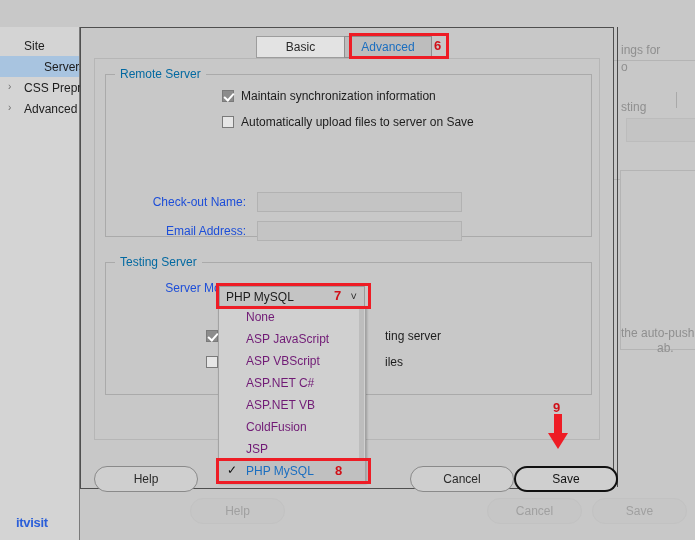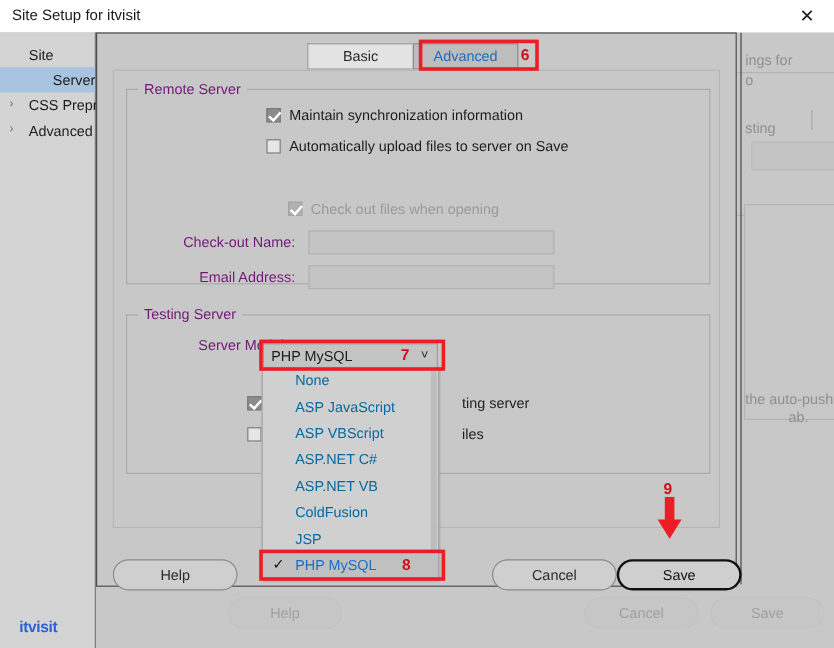--- a/index.html
+++ b/index.html
@@ -120,21 +120,21 @@
     position: absolute;
     border: 1px solid #aaaaaa;
     background: transparent;
   }
   .group > .legend {
     position: absolute;
     top: -8px; left: 9px;
     padding: 0 5px;
     background: #c8c8c8;
     font-size: 12px;
-    color: #701a75;
+    color: #0369a1;
     white-space: nowrap;
   }
 
   .chk-row {
     position: absolute;
     display: flex; align-items: center;
     font-size: 12px; color: #1d1d1d;
     white-space: nowrap;
     text-align: right;
   }
@@ -157,21 +157,21 @@
     transform: rotate(42deg);
   }
   .chk-row.disabled { color: #9a9a9a; }
   .chk-row.disabled .chk.checked { background: #b0b0b0; border-color: #a5a5a5; }
 
   .field-row {
     position: absolute;
     display: flex; align-items: center;
   }
   .field-label {
-    font-size: 12px; color: #701a75;
+    font-size: 12px; color: #1d4ed8;
     text-align: right;
     white-space: nowrap;
   }
   .field-input {
     height: 20px;
     background: #c4c4c4;
     border: 1px solid #b2b2b2;
   }
 
   
@@ -195,21 +195,21 @@
     width: 148px;
     background: #d0d0d0;
     border: 1px solid #a3a3a3;
     border-top: none;
     z-index: 40;
     box-shadow: 1px 1px 2px rgba(0,0,0,.22);
   }
   .dd-item {
     height: 22px;
     display: flex; align-items: center;
-    font-size: 12px; color: #0369a1;
+    font-size: 12px; color: #701a75;
     padding-left: 27px;
     position: relative;
     white-space: nowrap;
   }
   .dd-item.selected {
     background: #c0c0c0;
     color: #1a6ec0;
   }
   .dd-item .tick {
     position: absolute; left: 8px; top: 3px;
@@ -297,24 +297,20 @@
     <div class="bg-text" style="left:657px; top:341px;">ab.</div>
 
     <div class="bg-field" style="left:625px; top:145px; width:70px; height:20px; background:#c8c8c8; border-color:#c8c8c8;"></div>
     <div class="bg-vline" style="left:676px; top:92px; height:16px; background:#a9a9a9;"></div>
   </div>
 
   <div class="footer-btn" style="left:190px; top:498px; width:95px;">Help</div>
   <div class="footer-btn" style="left:487px; top:498px; width:95px;">Cancel</div>
   <div class="footer-btn" style="left:592px; top:498px; width:95px;">Save</div>
 
-  <div class="titlebar">
-    <div class="title">Site Setup for itvisit</div>
-    <div class="closebtn">✕</div>
-  </div>
 
   <div class="leftnav">
     <div class="navitem" style="margin-top:8px;">
       <span class="chev"></span>
       <span>Site</span>
     </div>
     <div class="navitem sel">
       <span class="chev"></span>
       <span>Servers</span>
     </div>
@@ -344,24 +340,20 @@
           <span class="chk checked"></span>
           <span>Maintain synchronization information</span>
         </div>
 
         <div class="chk-row" style="left:116px; top:40px;">
           <span class="chk"></span>
           <span>Automatically upload files to server on Save</span>
         </div>
 
 
-        <div class="chk-row disabled" style="left:134px; top:92px;">
-          <span class="chk checked"></span>
-          <span>Check out files when opening</span>
-        </div>
 
         <div class="field-row" style="left:30px; top:117px;">
           <span class="field-label" style="width:110px;">Check-out Name:</span>
           <span class="field-input" style="width:205px; margin-left:11px;" placeholder=""></span>
         </div>
 
         <div class="field-row" style="left:30px; top:146px;justify-content:flex-end;">
           <span class="field-label" style="width:110px;">Email Address:</span>
           <span class="field-input" style="width:205px; margin-left:11px;" placeholder=""></span>
         </div>

